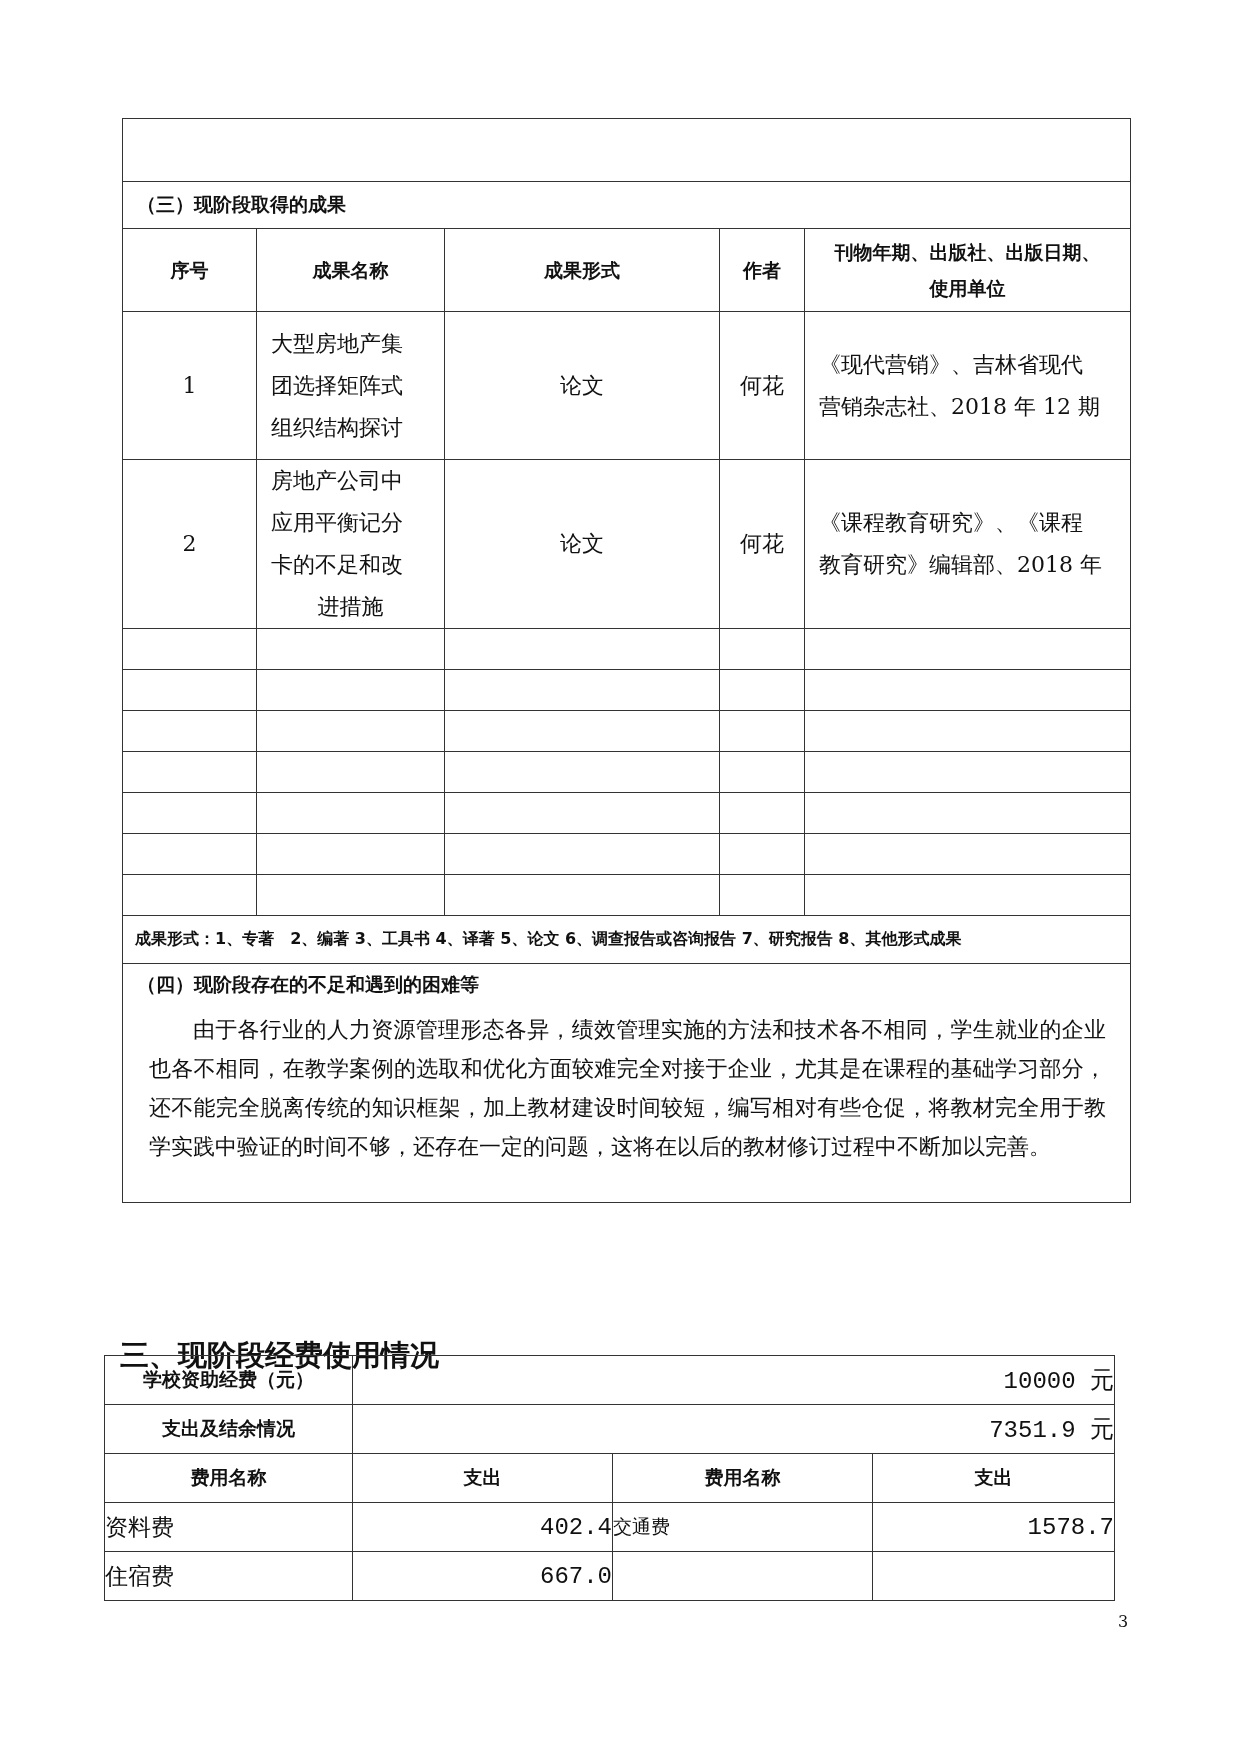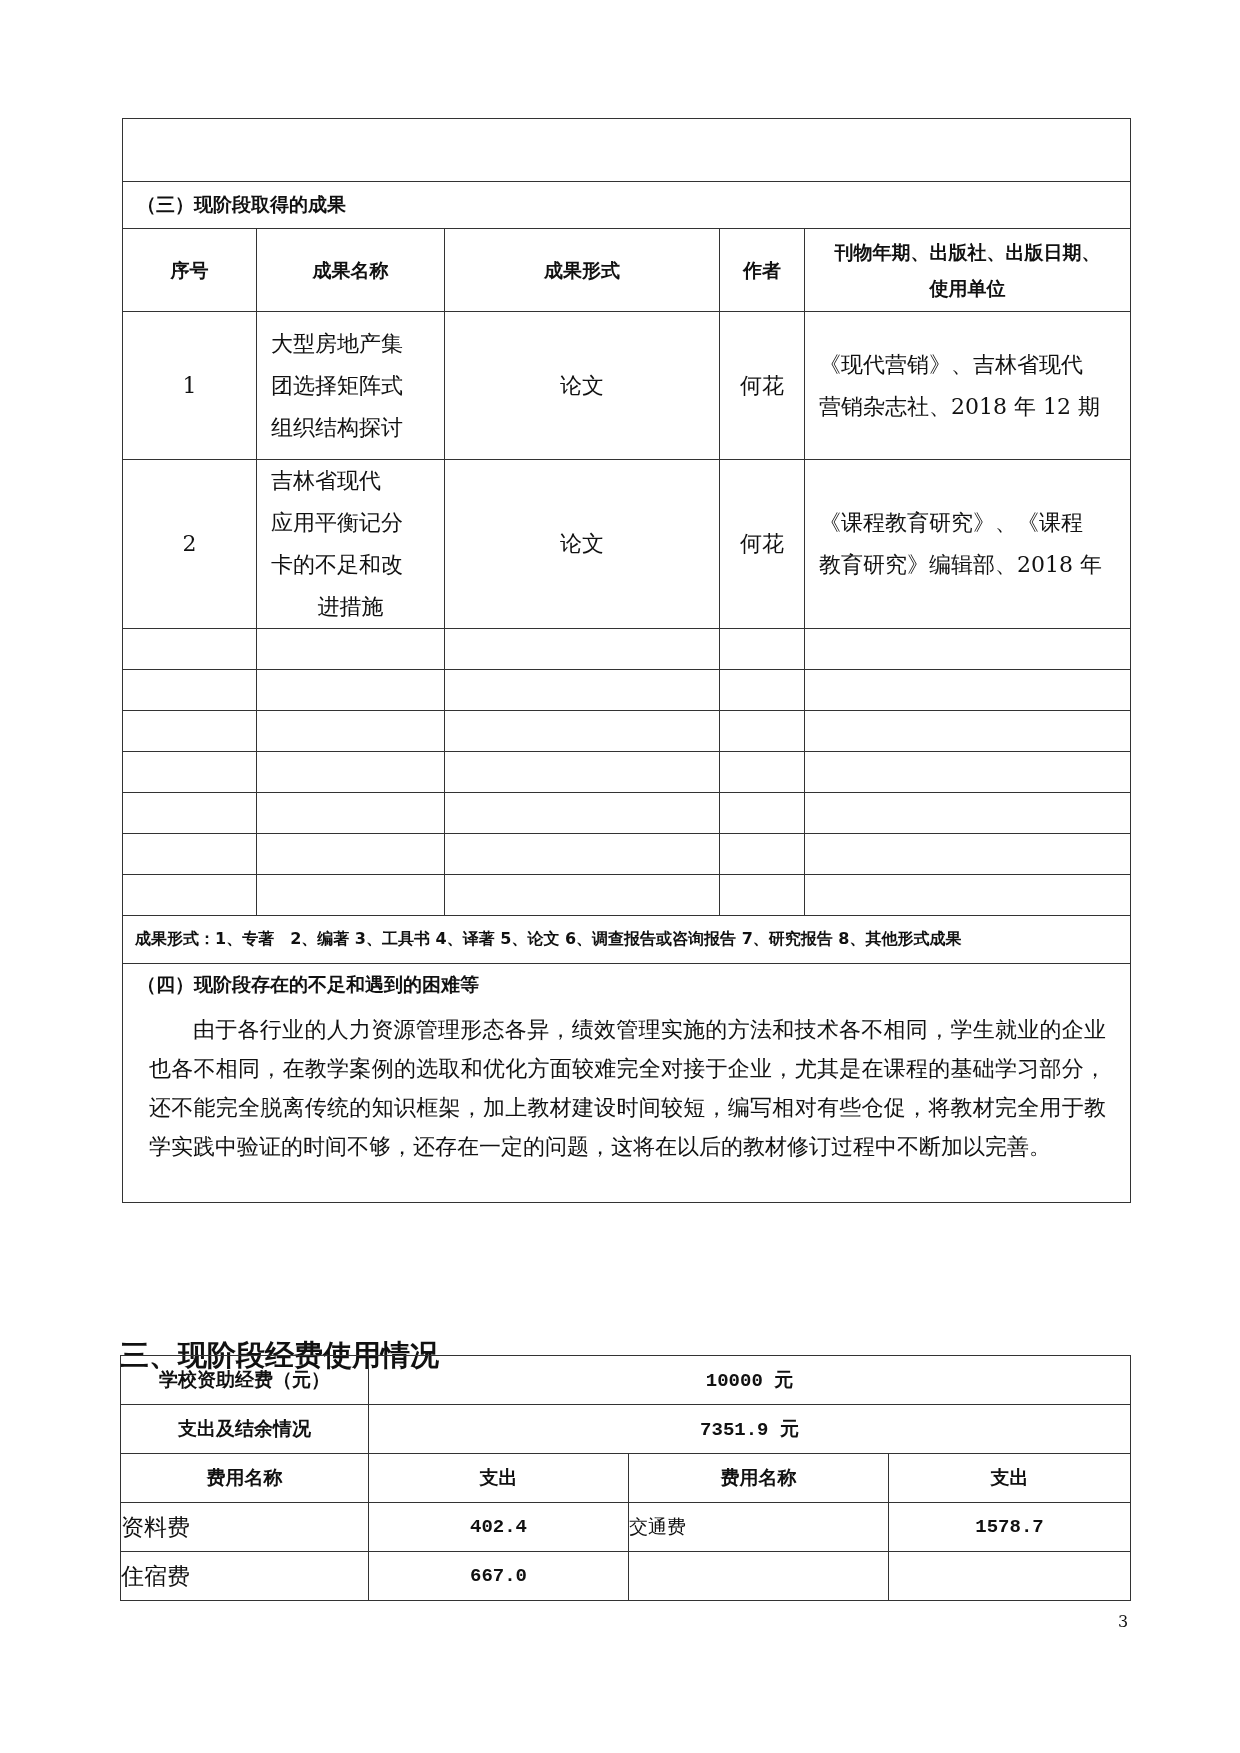--- a/index.html
+++ b/index.html
@@ -22,24 +22,24 @@
     .footnote { font-size: 16px; padding-left: 12px; }
     .para-cell { vertical-align: top; padding: 6px 12px 0 14px; }
     .para-title { font-size: 19px; line-height: 28px; }
     .para-body { font-size: 22px; line-height: 39px; text-indent: 2em; margin: 12px; text-align: justify; }
 
     
     #heading { position: absolute; left: 120px; top: 1302px; font-size: 29px; font-weight: bold;
       font-family: "DejaVu Sans", "Liberation Sans", sans-serif; margin-top: 34px; }
 
     
-    #t-lower { left: 120px; top: 1355px; width: 1010px; padding-left: 39px; }
+    #t-lower { left: 104px; top: 1355px; width: 1010px; padding-left: 39px; }
     #t-lower td { height: 48px; }
     .lbl { font-size: 19px; text-align: center; }
-    .val { font-size: 19px; text-align: center; font-family: "Liberation Mono", "DejaVu Sans Mono", monospace; font-weight: bold; }
+    .val { font-size: 24px; text-align: right; font-family: "Liberation Mono", "DejaVu Sans Mono", monospace; }
     .fee-name { font-size: 23px; text-align: left; }
 
     #page-number { position: absolute; left: 1118px; top: 1612px; font-size: 16px; }
   </style>
 </head>
 <body>
 
 <div class="page">
 
   <table id="t-upper">
@@ -77,21 +77,21 @@
       <td class="cell">论文</td>
       <td class="cell">何花</td>
       <td class="cell-left">
         <div>《现代营销》、吉林省现代</div>
         <div>营销杂志社、2018 年 12 期</div>
       </td>
     </tr>
     <tr style="height:160px">
       <td class="cell">2</td>
       <td class="name-cell">
-        <div>吉林省现代</div>
+        <div>房地产公司中</div>
         <div>应用平衡记分</div>
         <div>卡的不足和改</div>
         <div class="last-line-center">进措施</div>
       </td>
       <td class="cell">论文</td>
       <td class="cell">何花</td>
       <td class="cell-left">
         <div>《课程教育研究》、《课程</div>
         <div>教育研究》编辑部、2018 年</div>
       </td>

